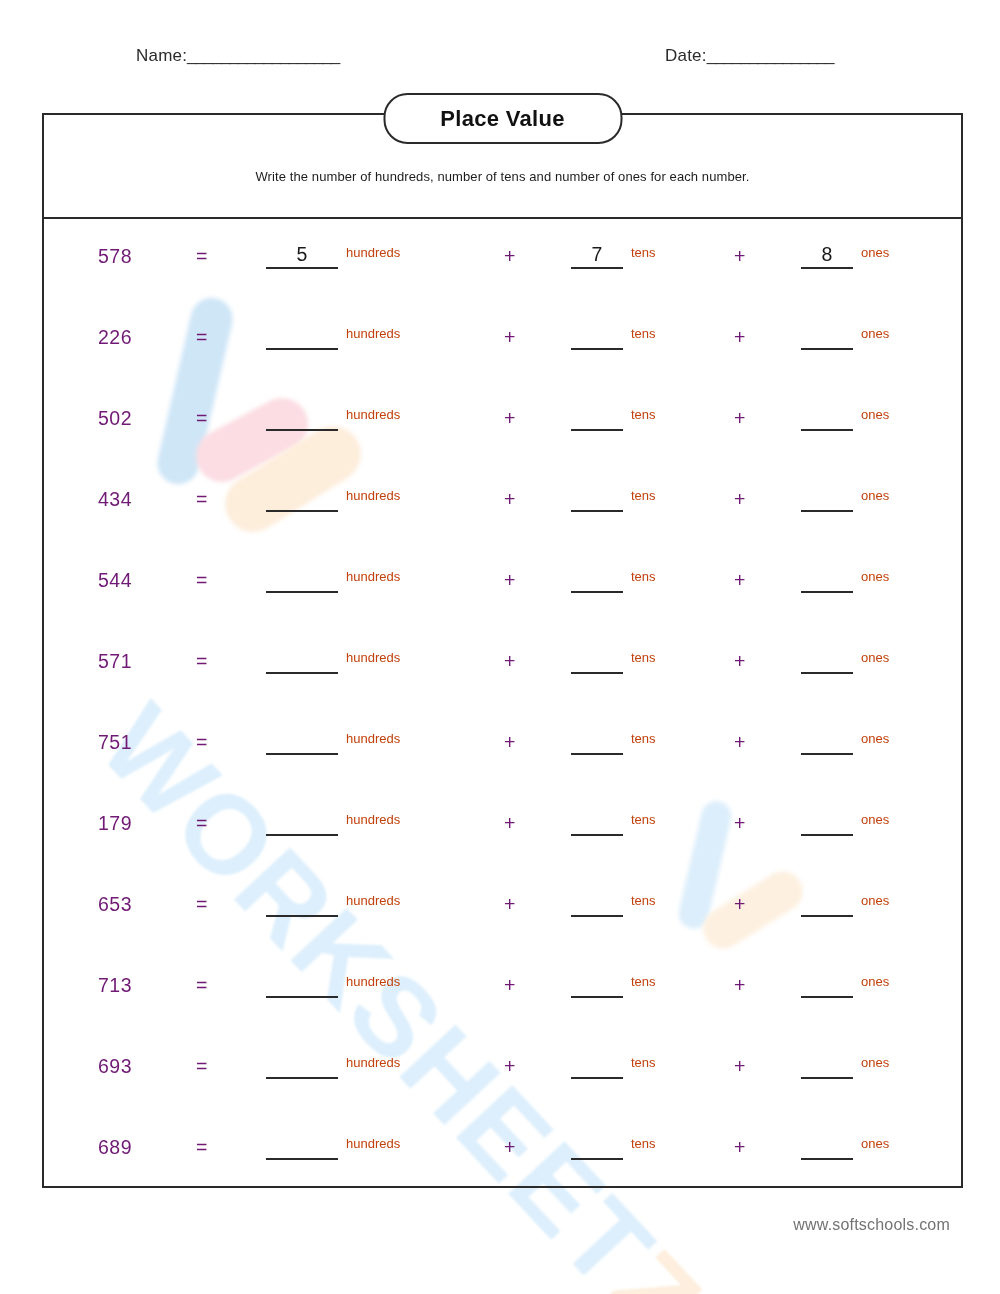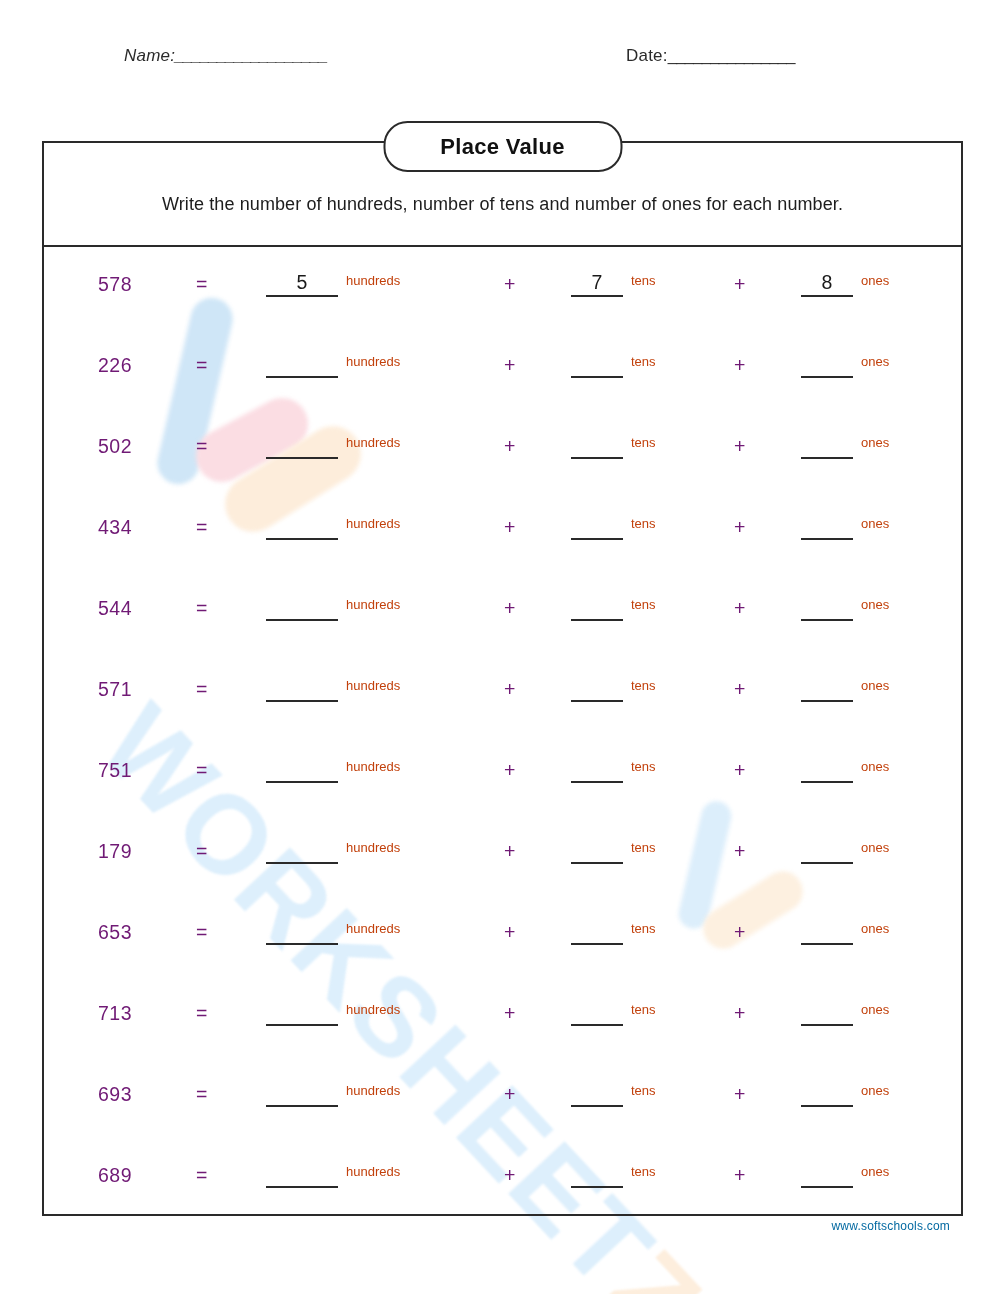--- a/index.html
+++ b/index.html
@@ -99,53 +99,52 @@
     height: 32px;
     z-index: 2;
   }
   .field {
     position: absolute;
     font-size: 17px;
     color: #2b2b2b;
     white-space: nowrap;
     letter-spacing: 0.2px;
   }
-  .field-name { left: 124px; top: 0; font-style: italic; }
-  .field-date { left: 626px; top: 0; }
+  .field-name { left: 136px; top: 0; }
+  .field-date { left: 665px; top: 0; }
   .field .rule {
     letter-spacing: -1px;
   }
 
   
   .sheet {
     position: absolute;
     left: 42px;
     top: 113px;
     width: 921px;
     height: 1075px;
     border: 2px solid #2a2a2a;
     box-sizing: border-box;
     background: transparent;
     z-index: 1;
-    margin-top: 28px;
   }
   .instruction-band {
     position: absolute;
     left: 0;
     top: 0;
     width: 100%;
     height: 104px;
     border-bottom: 2px solid #2a2a2a;
     box-sizing: border-box;
     display: flex;
     align-items: center;
     justify-content: center;
   }
   .instruction-text {
-    font-size: 18px;
+    font-size: 13px;
     color: #1d1d1d;
     text-align: center;
     letter-spacing: 0.1px;
     padding-top: 20px;
   }
 
   
   .title-pill {
     position: absolute;
     left: 50%;
@@ -230,22 +229,22 @@
     position: absolute;
     left: 0;
     top: 1216px;
     width: 1000px;
     text-align: right;
     padding-right: 50px;
     box-sizing: border-box;
     z-index: 2;
   }
   .footer-text {
-    font-size: 12px;
-    color: #0369a1;
+    font-size: 16px;
+    color: #737373;
     letter-spacing: 0.2px;
   }
 </style>
 </head>
 <body>
 
 <div class="watermark-layer">
   <div class="wm-logo">
     <div class="wm-stroke blue"></div>
     <div class="wm-stroke pink"></div>

